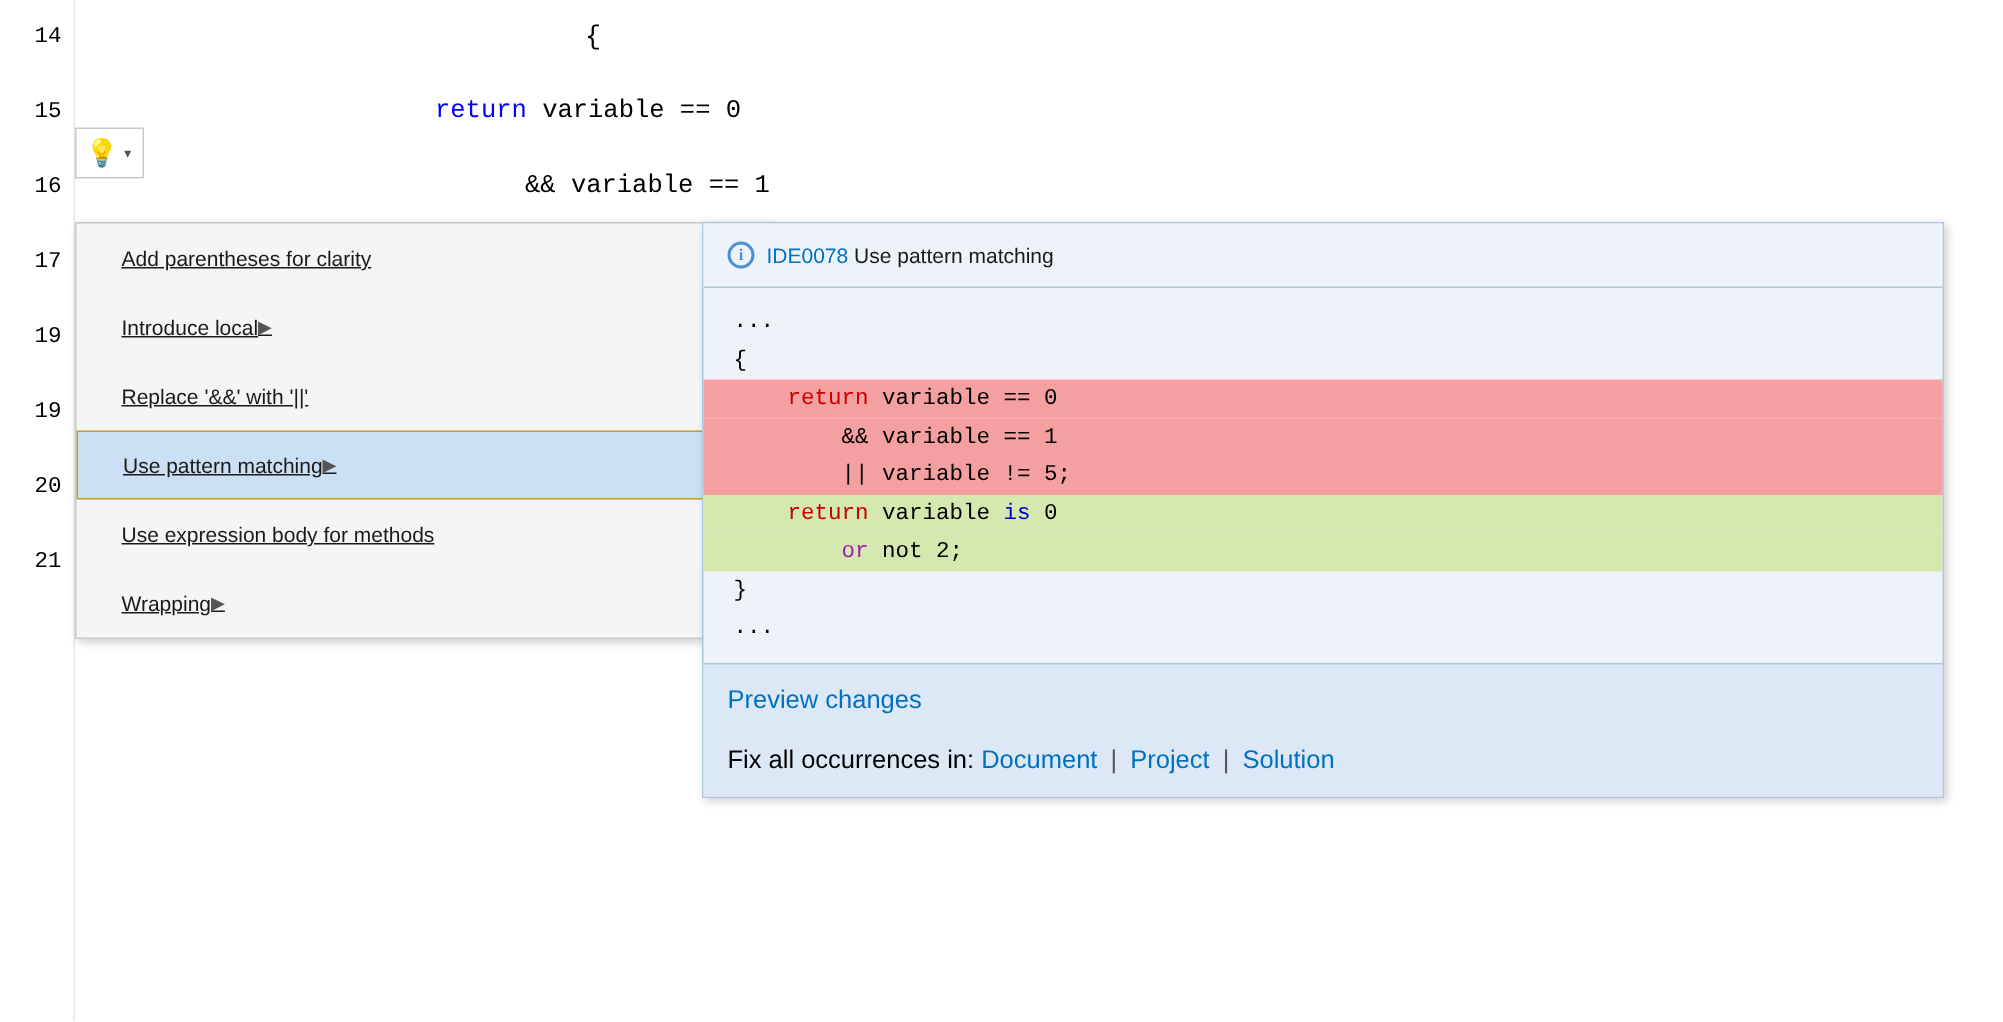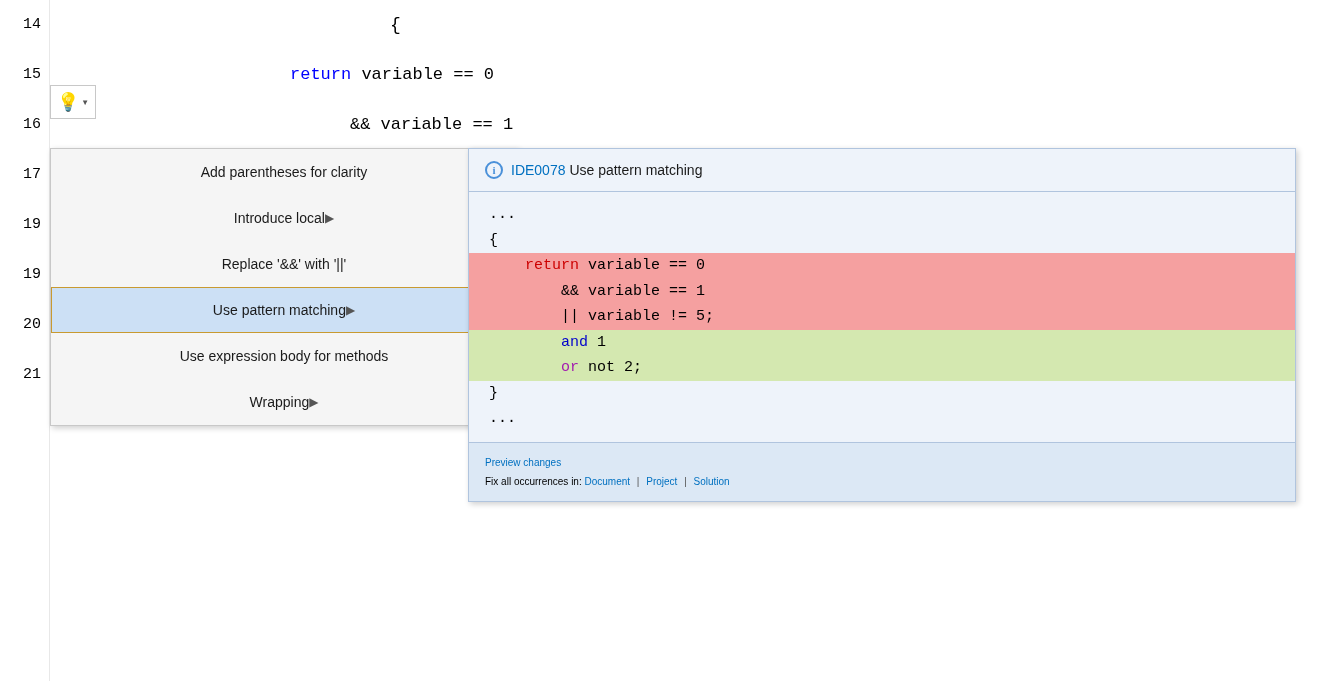--- a/index.html
+++ b/index.html
@@ -98,25 +98,26 @@
       border: 1px solid #c8c8c8;
       box-shadow: 2px 2px 6px rgba(0,0,0,0.2);
       z-index: 200;
       font-family: 'Segoe UI', Arial, sans-serif;
       font-size: 14px;
     }
 
     .menu-item {
       display: flex;
       align-items: center;
-      justify-content: center;
-      padding: 10px 16px;
+      justify-content: flex-start;
+      padding: 10px 30px;
       cursor: pointer;
       color: #1a1a1a;
       min-height: 46px;
+      text-decoration: underline;
     }
 
     .menu-item.selected {
       background: #cce0f5;
       border: 1px solid #c89a30;
     }
 
     .menu-item .arrow {
       font-size: 12px;
       color: #555;
@@ -192,21 +193,21 @@
       padding-left: 20px;
       margin-right: -20px;
       padding-right: 20px;
     }
 
     .preview-footer {
       padding: 14px 16px;
       background: #dce8f5;
       border-top: 1px solid #b0c4de;
       font-family: 'Segoe UI', Arial, sans-serif;
-      font-size: 10px;
+      font-size: 17px;
     }
 
     .preview-link {
       color: #0070c0;
       cursor: pointer;
       text-decoration: none;
     }
 
     .separator {
       color: #555;
@@ -275,31 +276,31 @@
     <span class="ide-code">IDE0078</span>
     <span>&nbsp;<span>Use pattern matching</span></span>
   </div>
 
   <div class="preview-code-area">
     <div class="preview-line">...</div>
     <div class="preview-line">{</div>
     <span class="preview-line red-bg">    <span style="color:#cc0000;">return</span> variable == 0</span>
     <span class="preview-line red-bg">        &amp;&amp; variable == 1</span>
     <span class="preview-line red-bg">        || variable != 5;</span>
-    <span class="preview-line green-bg">        <span style="color:#0000cc;">and</span> 1</span>
+    <span class="preview-line green-bg">    <span style="color:#cc0000;">return</span> variable <span style="color:#0000cc;">is</span> 0</span>
     <span class="preview-line green-bg">        <span style="color:#a21caf;">or</span> not 2;</span>
     <div class="preview-line">}</div>
     <div class="preview-line">...</div>
   </div>
 
   <div class="preview-footer">
     <div>
       <a class="preview-link">Preview changes</a>
     </div>
-    <div style="margin-top:8px;">
+    <div style="margin-top:20px;">
       <span>Fix all occurrences in:</span>
       <span> </span>
       <a class="preview-link">Document</a>
       <span class="separator">|</span>
       <a class="preview-link">Project</a>
       <span class="separator">|</span>
       <a class="preview-link">Solution</a>
     </div>
   </div>
 </div>

